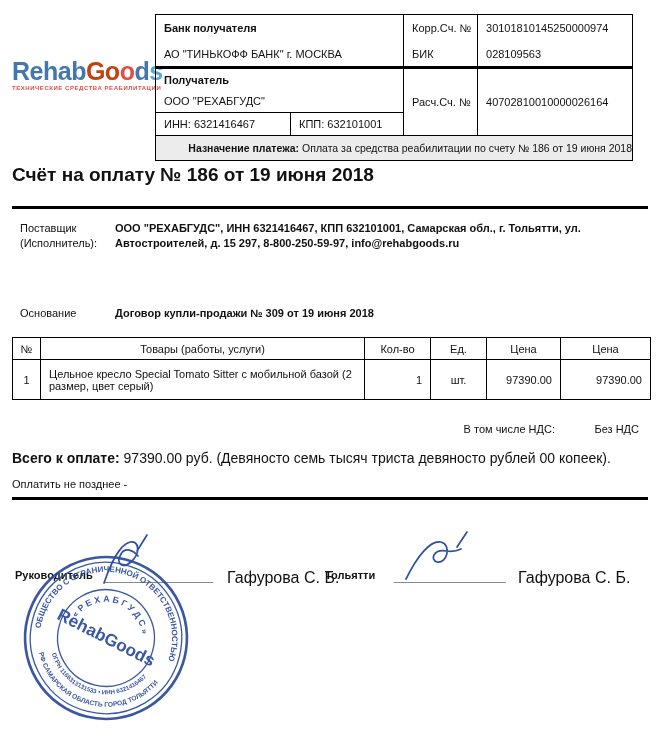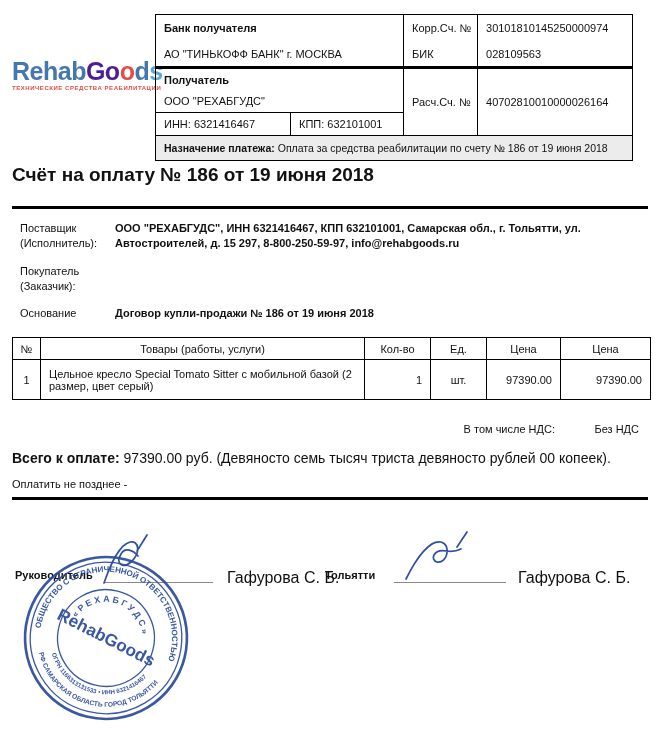--- a/index.html
+++ b/index.html
@@ -14,21 +14,21 @@
   
   table.bank{position:absolute;left:155px;top:14px;border-collapse:collapse;
              table-layout:fixed;width:477px;font-size:11px;}
   table.bank td{padding:0 0 0 8px;vertical-align:middle;overflow:hidden;white-space:nowrap;}
   table.bank{border:1.5px solid #000;}
   td.vl{border-left:1px solid #000;border-right:1px solid #000;}
   td.thick{border-bottom:3px solid #000;}
   td.topal{vertical-align:top;padding-top:5px;}
   td.inn{border-top:1px solid #000;border-right:1px solid #000;}
   td.kpp{border-top:1px solid #000;}
-  td.purpose{border-top:1px solid #000;background:#ececec;text-align:left;
+  td.purpose{border-top:1px solid #000;background:#ececec;text-align:right;
              padding:0 4px;font-size:10.5px;}
   .b{font-weight:700;}
 
   
   .doc-title{position:absolute;left:12px;top:164px;font-size:19px;font-weight:700;}
   .rule{position:absolute;left:12px;width:636px;height:2.5px;background:#000;}
   .rule1{top:206px;} .rule2{top:497px;}
 
   
   .prow-label{position:absolute;left:20px;width:92px;font-size:11px;line-height:15px;white-space:pre-line;}
@@ -56,21 +56,21 @@
 
   .ink-svg{position:absolute;left:0;top:523px;width:660px;height:70px;}
   .stamp-svg{position:absolute;left:18px;top:550px;width:176px;height:176px;opacity:0.93;}
 </style>
 </head>
 <body>
 
 <div class="page">
 
   <div class="logo">
-    <div class="logo-word"><span style="color:#4377ae">Rehab</span><span style="color:#4c1d95">Go</span><span style="color:#e04e4a">o</span><span style="color:#4377ae">d</span><span style="color:#58a9d7">s</span></div>
+    <div class="logo-word"><span style="color:#4377ae">Rehab</span><span style="color:#c2410c">Go</span><span style="color:#e04e4a">o</span><span style="color:#4377ae">d</span><span style="color:#58a9d7">s</span></div>
     <div class="logo-tag" style="color:#e04e4a">ТЕХНИЧЕСКИЕ СРЕДСТВА РЕАБИЛИТАЦИИ</div>
   </div>
 
   <table class="bank">
     <colgroup>
         <col style="width:135px">
         <col style="width:113px">
         <col style="width:74px">
         <col style="width:155px">
       </colgroup>
@@ -103,25 +103,23 @@
   </tbody>
     </table>
 
   <div class="doc-title">Счёт на оплату № 186 от 19 июня 2018</div>
   <div class="rule rule1"></div>
 
   <div class="prow-label" style="top:221px">Поставщик
 (Исполнитель):</div>
   <div class="prow-value" style="top:221px">ООО "РЕХАБГУДС", ИНН 6321416467, КПП 632101001, Самарская обл., г. Тольятти, ул. Автостроителей, д. 15 297, 8-800-250-59-97, info@rehabgoods.ru</div>
 
-  <div class="prow-label" style="top:264px">Покупатель
-(Заказчик):</div>
 
   <div class="prow-label" style="top:306px">Основание</div>
-  <div class="prow-value" style="top:306px">Договор купли-продажи № 186 от 19 июня 2018</div>
+  <div class="prow-value" style="top:306px">Договор купли-продажи № 309 от 19 июня 2018</div>
 
   <table class="items">
     <colgroup>
         <col style="width:28px">
         <col style="width:324px">
         <col style="width:66px">
         <col style="width:56px">
         <col style="width:74px">
         <col style="width:90px">
       </colgroup>

